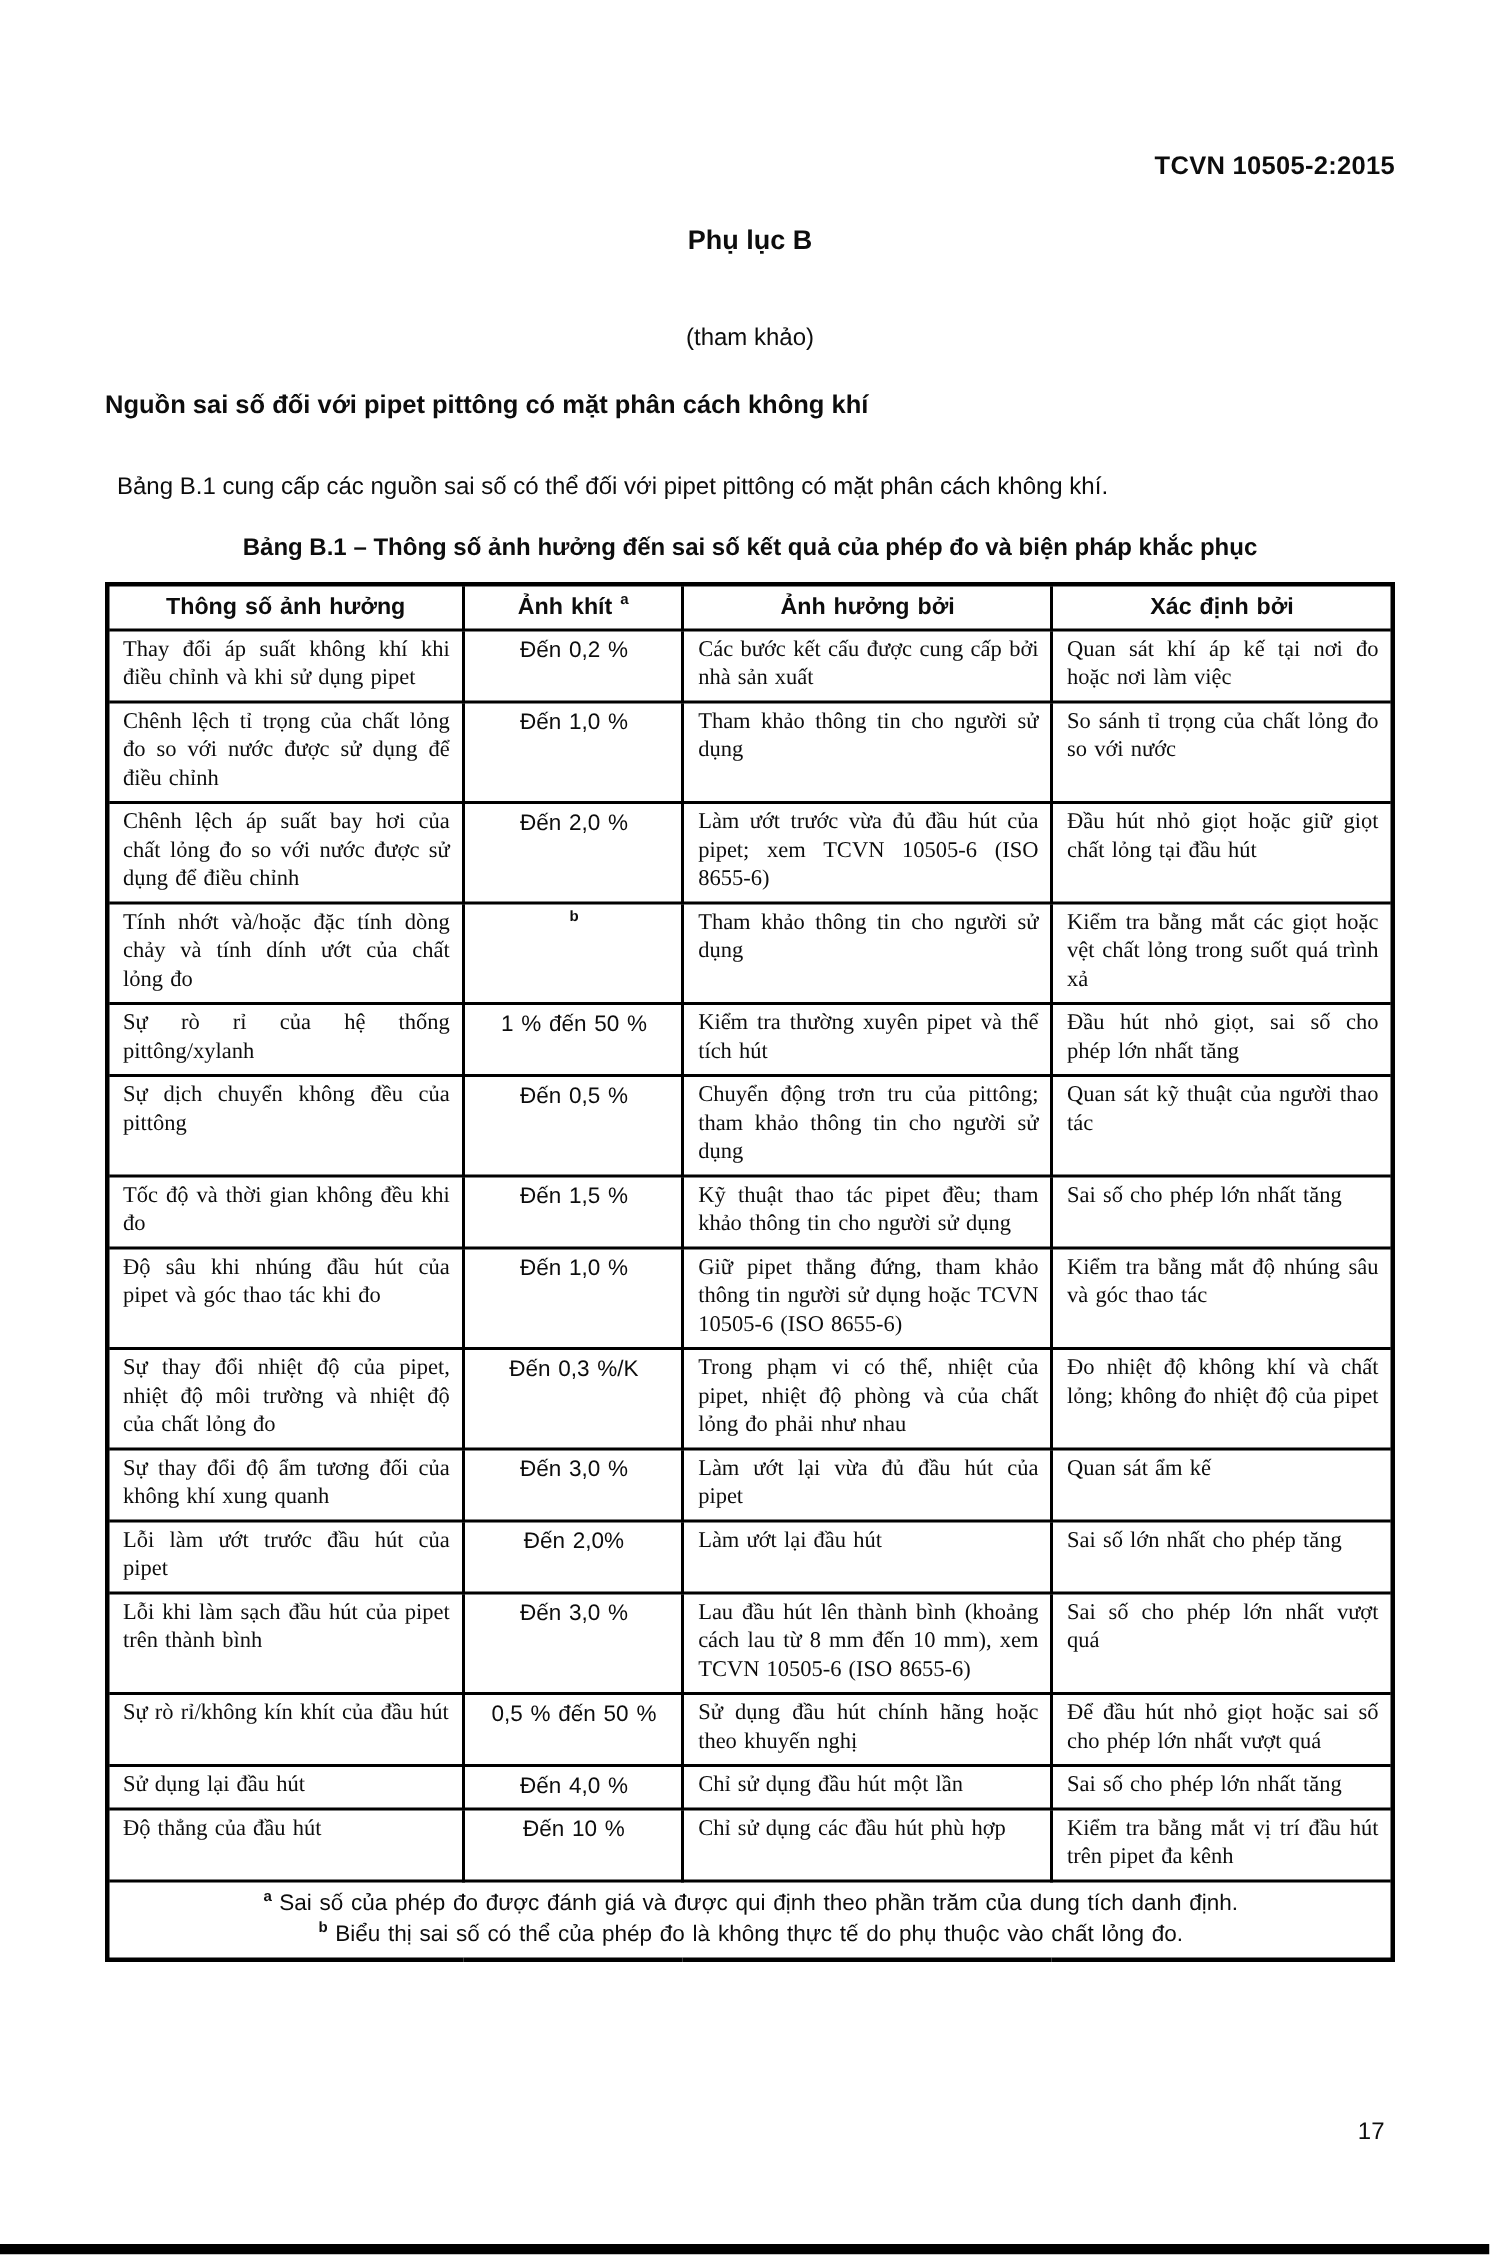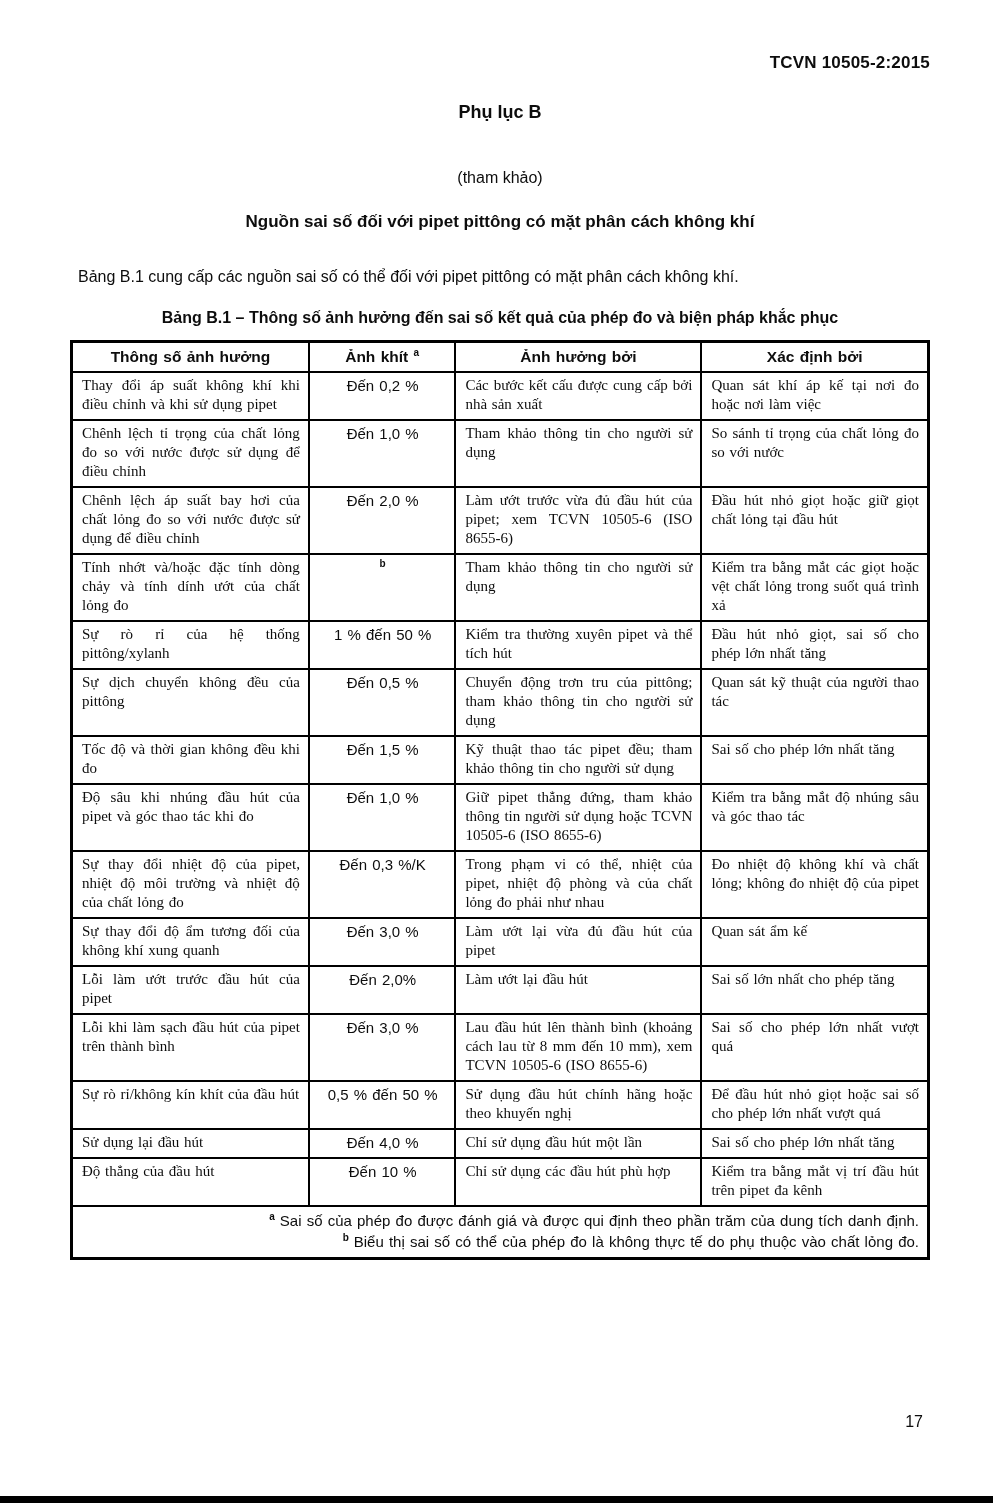--- a/index.html
+++ b/index.html
@@ -6,21 +6,21 @@
   body {
     width: 993px;
     height: 1503px;
     background: #ffffff;
     font-family: "Liberation Sans", sans-serif;
     color: #0d0d0d;
     position: relative;
     overflow: hidden;
   }
   .doc {
-    padding: 52px 63px 0 70px;
+    padding: 100px 63px 0 70px;
   }
   .docref {
     text-align: right;
     font-weight: bold;
     font-size: 17px;
     line-height: 22px;
     letter-spacing: 0.2px;
   }
   .appendix-title {
     text-align: center;
@@ -29,21 +29,20 @@
     line-height: 22px;
     margin-top: 27px;
   }
   .appendix-subtitle {
     text-align: center;
     font-size: 16px;
     line-height: 20px;
     margin-top: 45px;
   }
   .appendix-heading {
-    text-align: center;
     font-weight: bold;
     font-size: 17px;
     line-height: 22px;
     margin-top: 23px;
   }
   .intro {
     font-size: 16px;
     line-height: 21px;
     margin: 33px 0 0 8px;
   }
@@ -82,21 +81,21 @@
     font-weight: bold;
     line-height: 0;
   }
   td.footnote-cell {
     padding: 4px 10px 8px 12px;
     text-align: left;
   }
   .footnote-line {
     font-size: 15px;
     line-height: 21px;
-    text-align: right;
+    text-align: center;
   }
   .footnote-line sup { margin-right: 5px; }
   .page-num {
     position: absolute;
     right: 70px;
     bottom: 72px;
     font-size: 16px;
   }
   .scan-strip {
     position: absolute;

